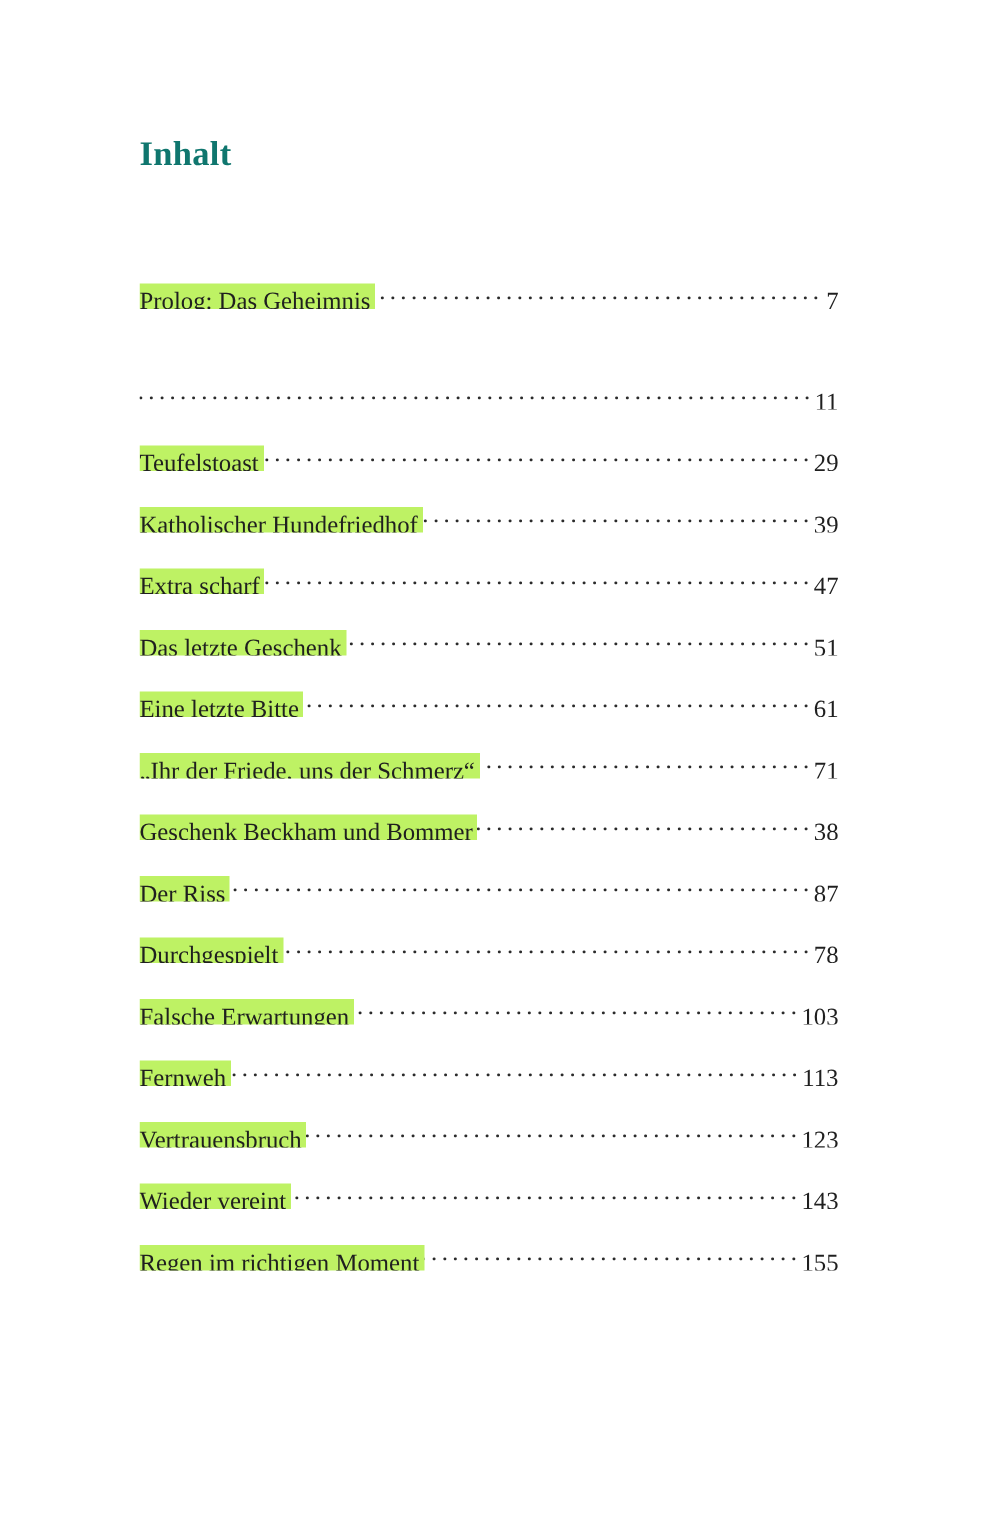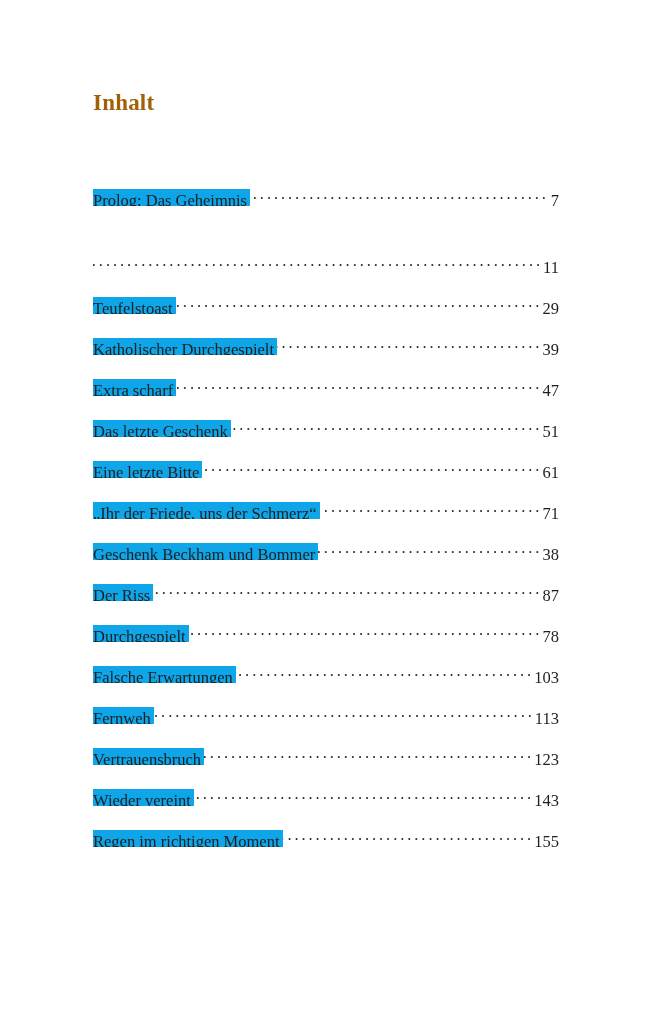--- a/index.html
+++ b/index.html
@@ -23,21 +23,21 @@
       height: 1020px;
     }
     .toc-title {
       position: absolute;
       left: 0;
       top: 88px;
       margin: 0;
       font-size: 23px;
       font-weight: bold;
       line-height: 30px;
-      color: #a16207;
+      color: #0f766e;
       letter-spacing: 0.2px;
     }
     .toc-list {
       position: absolute;
       left: 0;
       top: 0;
       width: 466px;
       margin: 0;
       padding: 0;
       list-style: none;
@@ -51,21 +51,21 @@
       align-items: baseline;
       font-size: 16.5px;
       line-height: 24px;
       white-space: nowrap;
       overflow: hidden;
       cursor: pointer;
     }
     .toc-label {
       flex: 0 0 auto;
       padding-right: 3px;
-      background: #0ea5e9;
+      background: #bef264;
       position: relative;
       z-index: 1;
     }
     .toc-leader {
       flex: 1 1 auto;
       overflow: hidden;
       position: relative;
       height: 24px;
       color: #2a2a2a;
       letter-spacing: 4.1px;
@@ -105,21 +105,21 @@
     <li class="toc-entry" style="top:249px">
       <span class="toc-leader"></span>
       <span class="toc-page">11</span>
     </li>
     <li class="toc-entry" style="top:290px">
       <span class="toc-label">Teufelstoast</span>
       <span class="toc-leader"></span>
       <span class="toc-page">29</span>
     </li>
     <li class="toc-entry" style="top:331px">
-      <span class="toc-label">Katholischer Durchgespielt</span>
+      <span class="toc-label">Katholischer Hundefriedhof</span>
       <span class="toc-leader"></span>
       <span class="toc-page">39</span>
     </li>
     <li class="toc-entry" style="top:372px">
       <span class="toc-label">Extra scharf</span>
       <span class="toc-leader"></span>
       <span class="toc-page">47</span>
     </li>
     <li class="toc-entry" style="top:413px">
       <span class="toc-label">Das letzte Geschenk</span>

